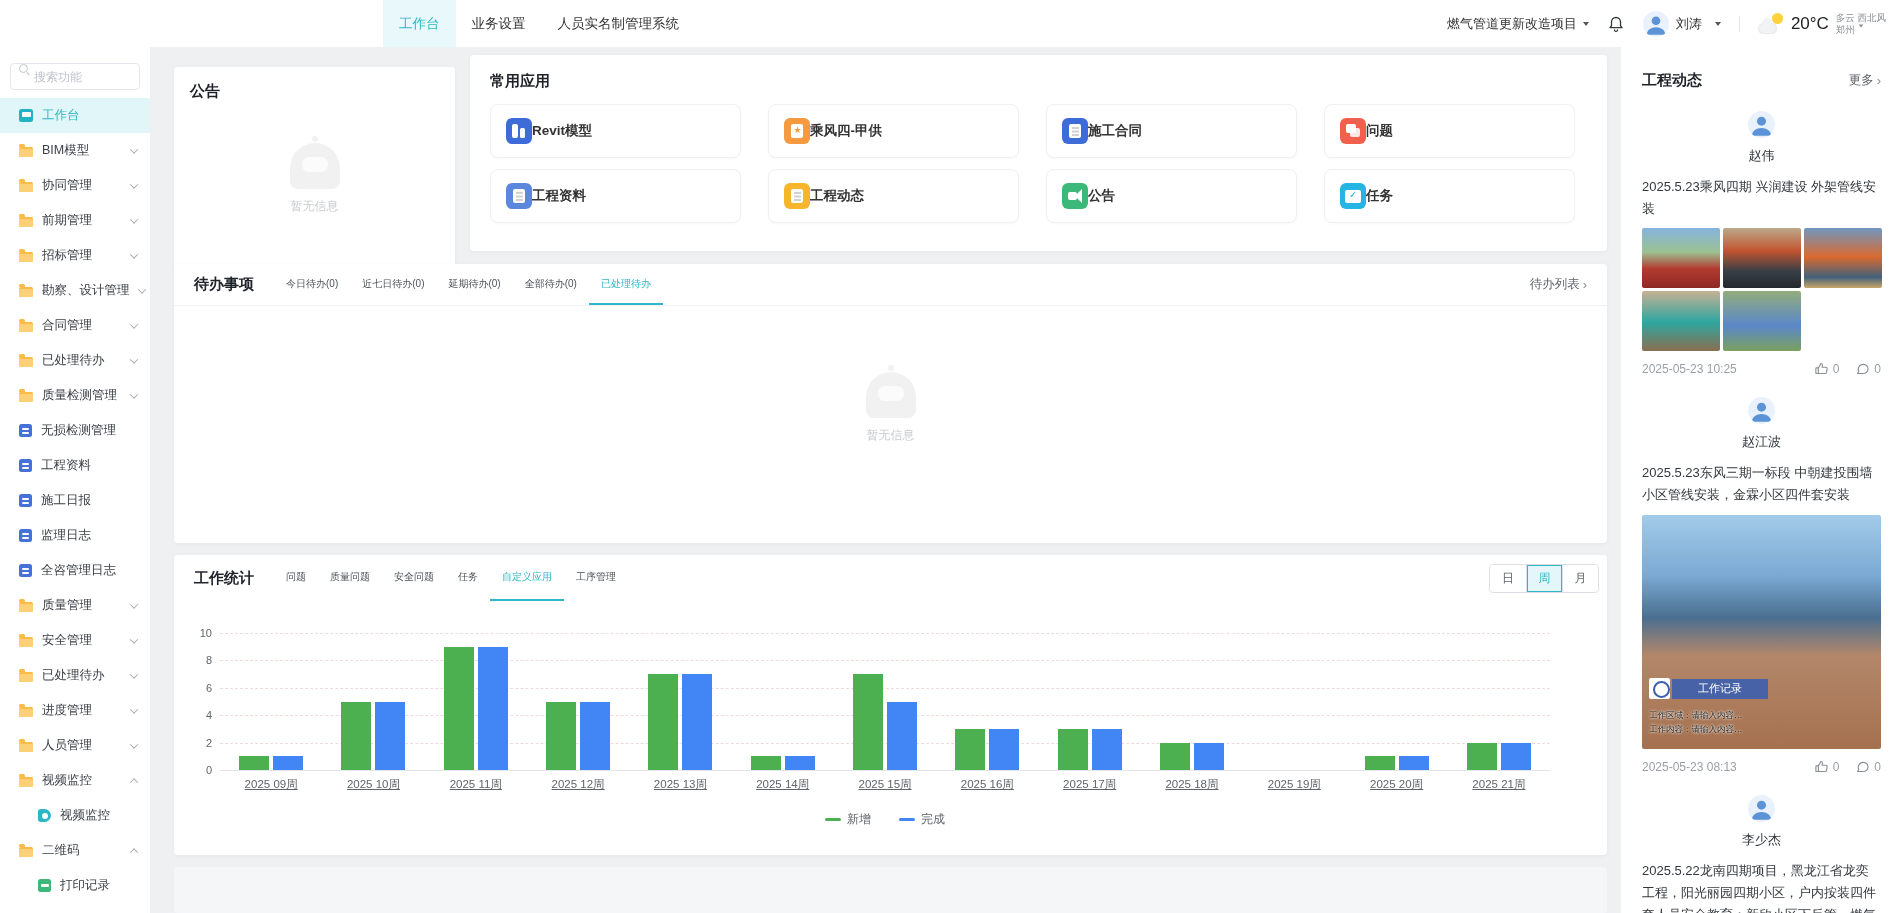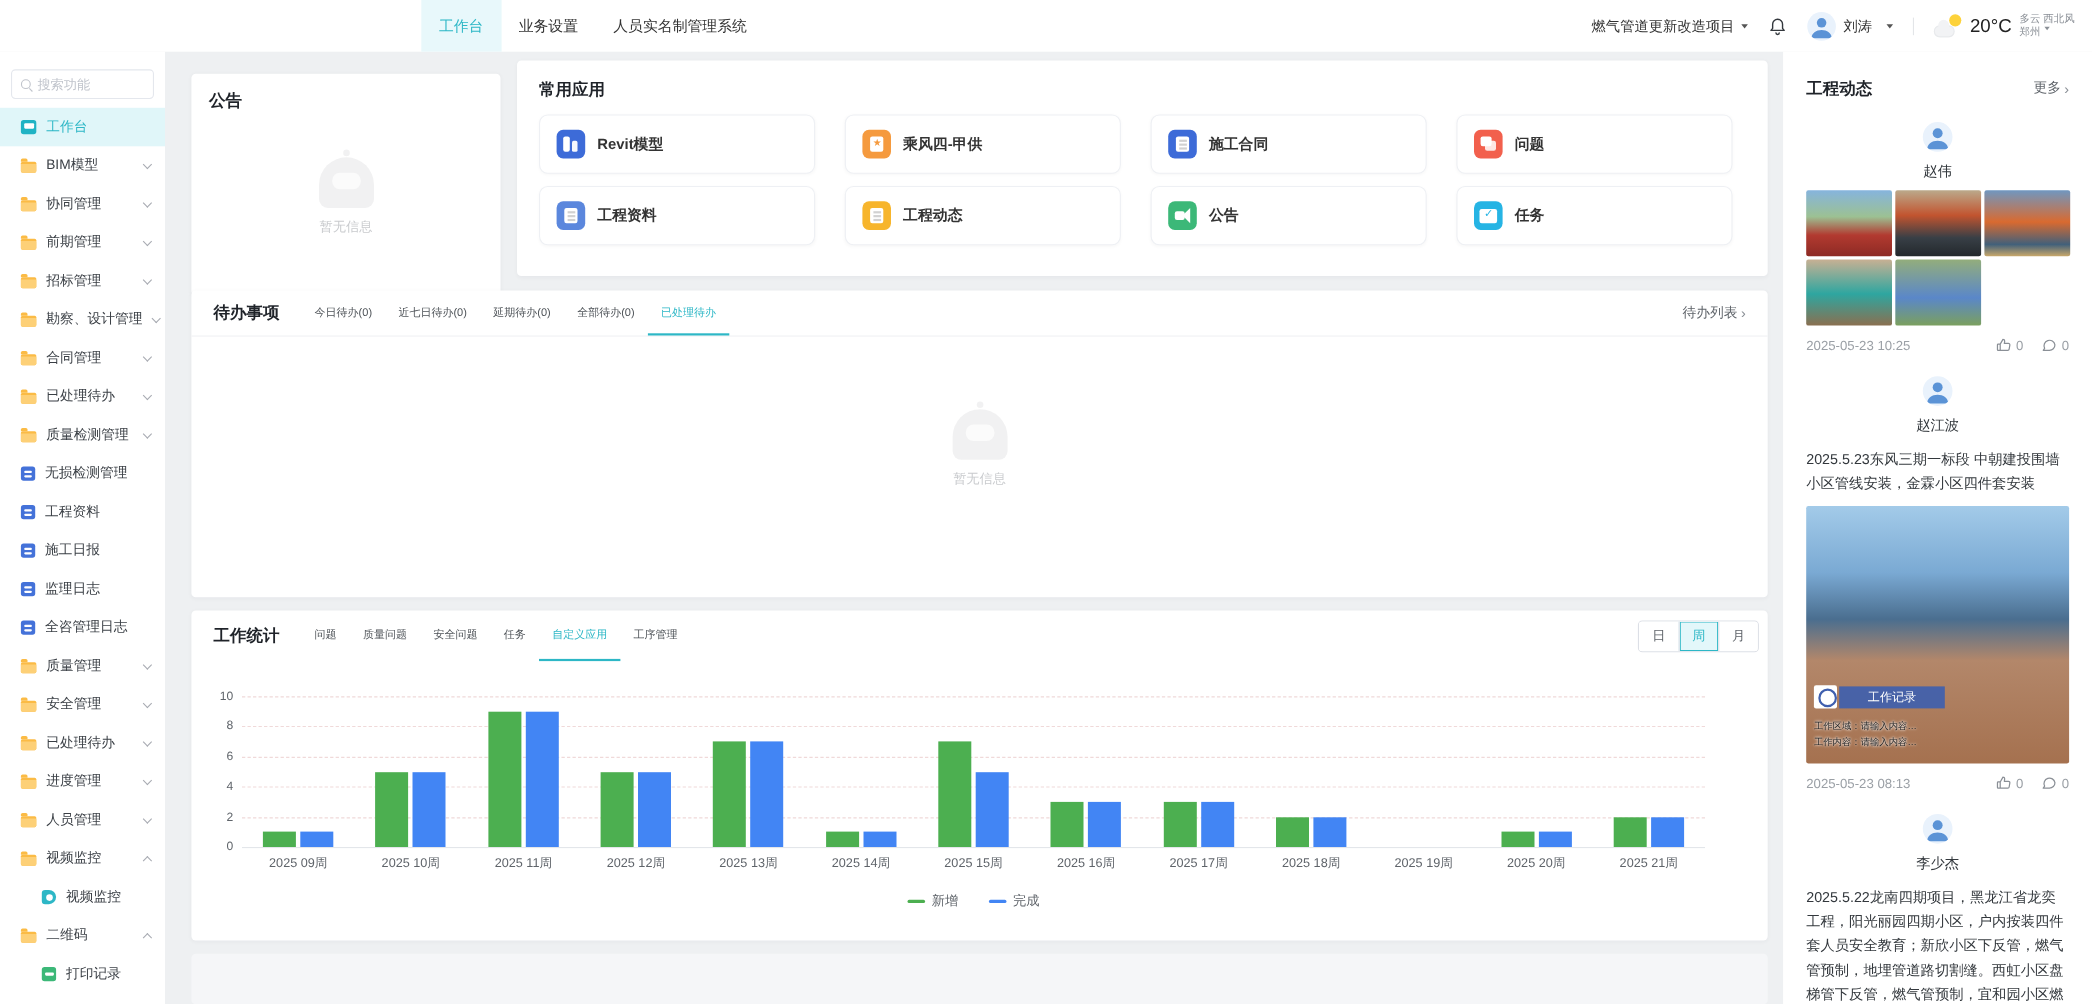--- a/index.html
+++ b/index.html
@@ -23,21 +23,21 @@
   .w-sun { position:absolute; right:1px; top:0; width:11px; height:11px; border-radius:50%; background:#fdd23a; }
   .w-cloud { position:absolute; left:0; bottom:1px; width:19px; height:11px; border-radius:7px; background:#f2f3f5; box-shadow:0 0 0 1px #e8eaec inset; }
   .w-cloud::before { content:""; position:absolute; left:4px; top:-5px; width:10px; height:10px; border-radius:50%; background:#f2f3f5; }
   .w-temp { font-size:17px; color:#222; }
   .w-meta { font-size:9.5px; color:#8a8f96; line-height:12px; }
   .w-city { display:flex; align-items:flex-start; }
   .w-city .caret { border-top-color:#8a8f96; margin-left:3px; transform:scale(.8); }
 
   
   .sidebar { position:absolute; left:0; top:47px; width:150px; height:866px; background:#fff; z-index:4; }
-  .search { margin:16px 10px 6px 10px; height:27px; border:1px solid #e4e7ed; border-radius:4px; display:flex; align-items:center; padding:0 8px; gap:6px; background:#fff; }
+  .search { margin:16px 10px 6px 10px; height:27px; border:1px solid #e4e7ed; border-radius:4px; display:flex; padding:0 8px; gap:6px; background:#fff; }
   .mag { width:9px; height:9px; border:1.4px solid #c0c4cc; border-radius:50%; position:relative; flex:none; }
   .mag::after { content:""; position:absolute; left:7px; top:7px; width:4px; height:1.4px; background:#c0c4cc; transform:rotate(45deg); transform-origin:0 0; }
   .search input { border:none; outline:none; width:100%; font-size:12px; color:#333; font-family:inherit; }
   .search input::placeholder { color:#c0c4cc; }
   .menu { margin-top:8px; }
   .side-item { height:35px; display:flex; align-items:center; gap:9px; padding-left:19px; font-size:12.5px; color:#3a3f45; cursor:pointer; }
   .side-item.sub { padding-left:38px; }
   .side-item.active { background:#e0f6f9; color:#2db7c6; }
   .slbl { white-space:nowrap; }
   .chev { width:6px; height:6px; border-right:1.4px solid #a8abb2; border-bottom:1.4px solid #a8abb2; margin-left:auto; margin-right:13px; flex:none; }
@@ -63,21 +63,21 @@
   .ann-card { left:174px; top:67px; width:281px; height:202px; padding:15px 16px; }
   .empty-box { text-align:center; }
   .ghost { width:50px; height:46px; background:#ededee; border-radius:25px 25px 8px 8px; position:relative; margin:0 auto; opacity:.75; }
   .ghost::before { content:""; position:absolute; left:12px; top:14px; width:26px; height:15px; background:#fafafa; border-radius:7px; }
   .ghost::after { content:""; position:absolute; left:22px; top:-7px; width:6px; height:6px; border-radius:50%; background:#ededee; }
   .empty-text { margin-top:9px; font-size:12px; color:#c9cbce; }
   .ann-empty { margin-top:42px; }
 
   .apps-card { left:470px; top:55px; width:1137px; height:196px; padding:17px 20px; }
   .apps-grid { margin-top:13px; display:grid; grid-template-columns:repeat(4,251px); grid-auto-rows:54px; column-gap:27px; row-gap:11px; }
-  .app-card { border:1px solid #eef0f4; border-radius:8px; background:#fff; box-shadow:0 1px 3px rgba(31,35,41,.03); display:flex; align-items:center; gap:11px; padding-left:15px; cursor:pointer; }
+  .app-card { border:1px solid #eef0f4; border-radius:8px; background:#fff; box-shadow:0 1px 3px rgba(31,35,41,.03); display:flex; align-items:center; padding-left:15px; cursor:pointer; }
   .app-ic { width:26px; height:26px; border-radius:6px; position:relative; flex:none; }
   .app-ic::before { content:""; position:absolute; left:7px; top:6px; width:12px; height:14px; background:#fff; border-radius:2px; }
   .app-ic.gi-revit::before { left:6px; top:6px; width:6px; height:14px; }
   .app-ic.gi-revit::after { content:""; position:absolute; left:14px; top:10px; width:5px; height:10px; background:#fff; border-radius:1.5px; opacity:.95; }
   .app-ic.gi-issue::before { left:6px; top:6px; width:10px; height:9px; border-radius:2px; }
   .app-ic.gi-issue::after { content:""; position:absolute; left:10px; top:10px; width:10px; height:9px; background:#fff; opacity:.85; border-radius:2px; }
   .app-ic.gi-task::before { left:5px; top:7px; width:16px; height:13px; border-radius:2px; }
   .app-ic.gi-task::after { content:"✓"; position:absolute; left:9px; top:6px; font-size:10px; font-weight:bold; color:#26b4e4; z-index:1; }
   .app-ic.gi-announce::before { left:6px; top:9px; width:9px; height:8px; border-radius:2px; }
   .app-ic.gi-announce::after { content:""; position:absolute; left:13px; top:6px; border-top:7px solid transparent; border-bottom:7px solid transparent; border-right:7px solid #fff; }
@@ -104,21 +104,21 @@
 
   
   .chart-wrap { position:absolute; left:46px; top:78px; width:1330px; height:137px; }
   .gridline { position:absolute; left:0; width:100%; border-top:1px dashed #f0d9d9; }
   .gridline.zero { border-top:1px solid #e3e6ea; }
   .ytick { position:absolute; right:100%; margin-right:8px; font-size:11px; color:#5f646a; transform:translateY(-6px); }
   .bars { position:absolute; left:0; top:0; width:100%; height:100%; display:flex; }
   .bgroup { flex:1; display:flex; justify-content:center; align-items:flex-end; gap:4px; height:100%; }
   .bar { width:30px; border-radius:0; }
   .xlabels { position:absolute; left:46px; top:222px; width:1330px; display:flex; }
-  .xlabel { flex:1; text-align:center; font-size:11.5px; color:#5f646a; }
+  .xlabel { flex:1; text-align:center; font-size:11.5px; color:#5f646a;text-decoration:underline; }
   .legend { position:absolute; left:46px; top:256px; width:1330px; display:flex; justify-content:center; gap:28px; }
   .leg-item { display:flex; align-items:center; gap:6px; font-size:12px; color:#5f646a; cursor:pointer; }
   .leg-mark { width:16px; height:3.5px; border-radius:2px; }
 
   .bottom-card { left:174px; top:867px; width:1433px; height:46px; background:#f5f6f8; box-shadow:none; }
 
   
   .rpanel { position:absolute; left:1621px; top:47px; width:281px; height:866px; background:#fff; padding:0 21px; overflow:hidden; }
   .rhead { margin-top:24px; display:flex; align-items:center; }
   .post { margin-top:21px; }
@@ -504,20 +504,21 @@
   </div>
   <div id="post-list">
       <div class="post">
         <div class="post-auth">
           <span class="avatar"><svg viewBox="0 0 24 24" width="27" height="27">
               <circle cx="12" cy="9" r="4" fill="#5b93d6"></circle>
               <path d="M3.5 22c0-4.4 4-7 8.5-7s8.5 2.6 8.5 7z" fill="#5b93d6"></path>
             </svg></span>
           <span class="post-name">赵伟</span>
         </div>
+        <div class="post-text">2025.5.23乘风四期 兴润建设 外架管线安装</div>
         <div class="pgrid">
           <div class="pimg ph-p1a" style="height: 60px;"></div>
           <div class="pimg ph-p1b" style="height: 60px;"></div>
           <div class="pimg ph-p1c" style="height: 60px;"></div>
           <div class="pimg ph-p1d" style="height: 60px;"></div>
           <div class="pimg ph-p1e" style="height: 60px;"></div>
         </div>
         <div class="post-foot">
           <span class="post-time">2025-05-23 10:25</span>
           <div class="pf-actions">

